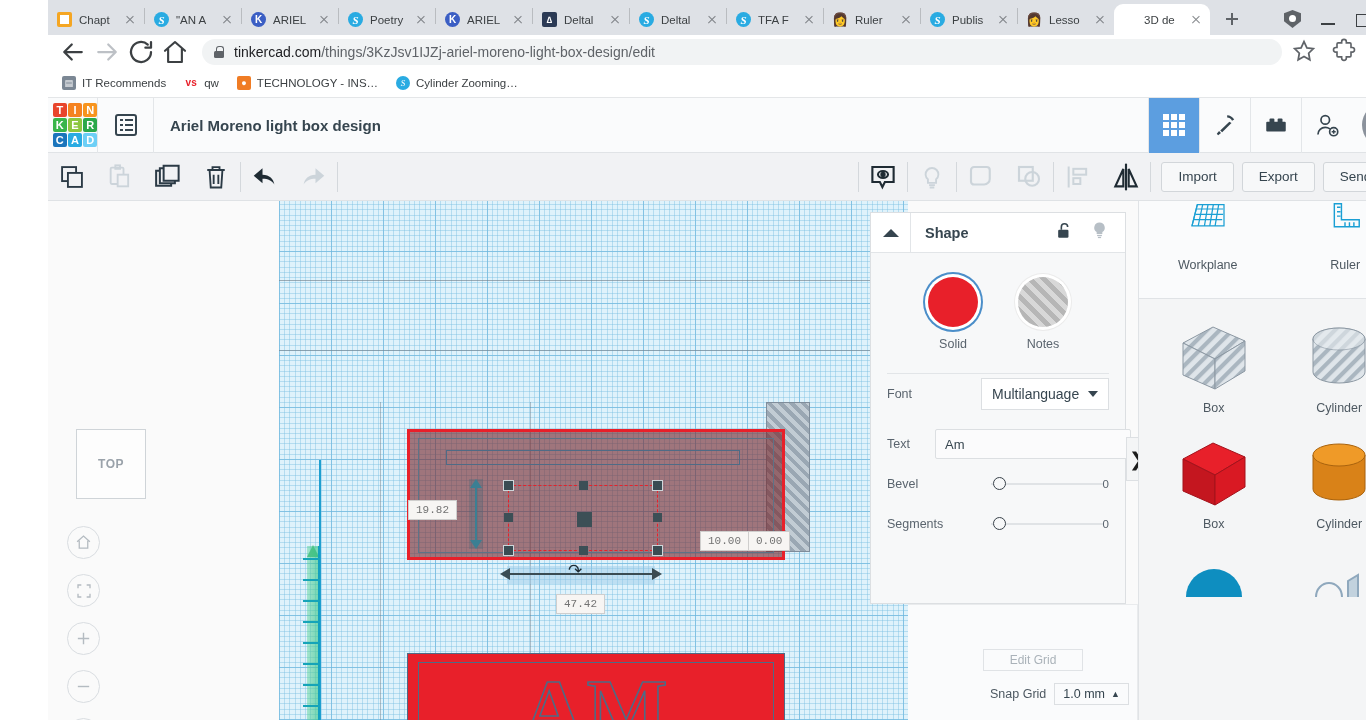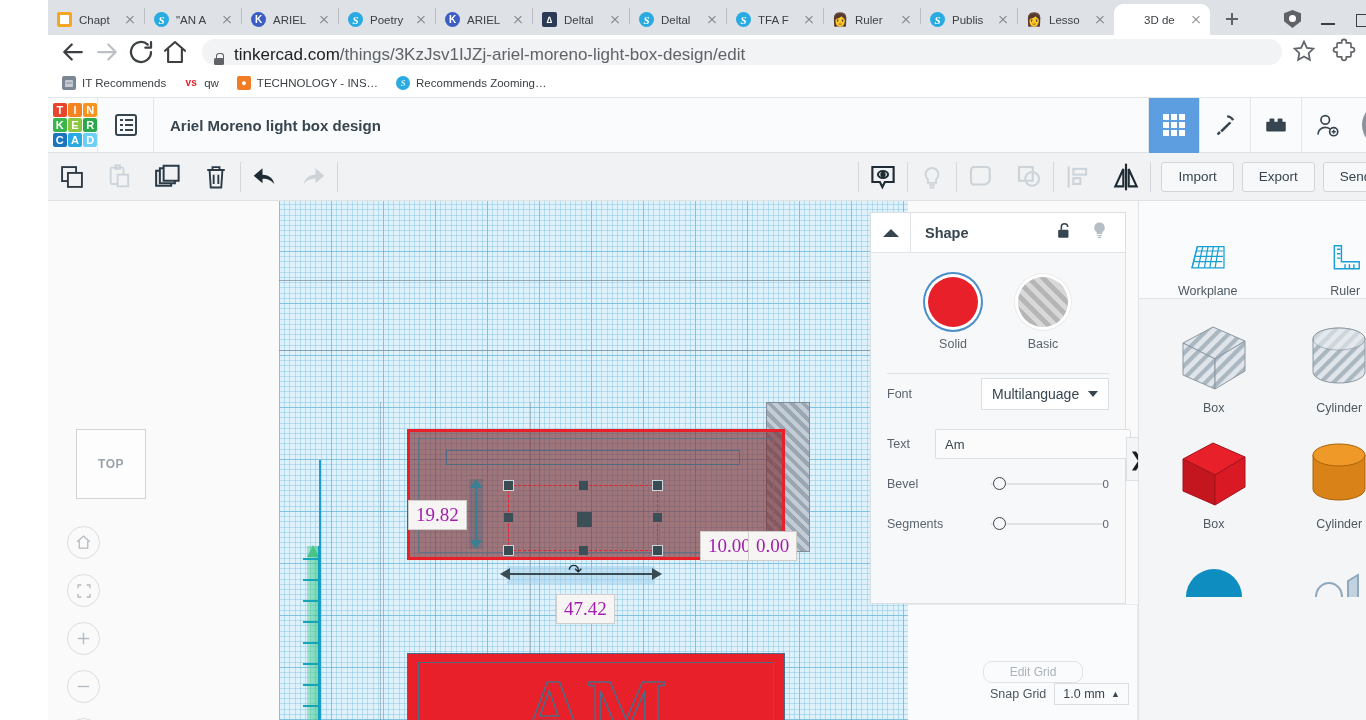--- a/index.html
+++ b/index.html
@@ -60,22 +60,22 @@
   .wc-max:after { content:""; position:absolute; left:4px; top:4px; width:11px; height:11px;
                   border:1.5px solid #3c4043; }
   .wc-close:before, .wc-close:after { content:""; position:absolute; left:2px; top:9.3px;
                   width:16px; height:1.5px; background:#3c4043; }
   .wc-close:before { transform:rotate(45deg);} .wc-close:after{transform:rotate(-45deg);}
 
   .browser-nav { position:absolute; top:35px; left:0; width:1366px; height:33px;
                  background:#fff; display:flex; align-items:center; padding:0 10px; }
   .navbtn { width:30px; height:30px; position:relative; flex:none; margin-right:4px;}
   .omnibox { flex:1; height:26px; background:#f1f3f4; border-radius:13px;
-             display:flex; align-items:flex-end; padding:0 12px; margin:0 8px;
-             font-size:17px; color:#5f6368; }
+             display:flex; align-items:center; padding:0 12px; margin:0 8px;
+             font-size:14px; color:#5f6368; }
   .omnibox .host { color:#202124; }
   .lockicon { width:10px; height:12px; margin-right:10px; position:relative; flex:none; }
   .lockicon:before { content:""; position:absolute; left:0; bottom:0; width:10px; height:7px;
                      background:#5f6368; border-radius:1.5px; }
   .lockicon:after { content:""; position:absolute; left:2.2px; top:0; width:5.6px; height:6px;
                     border:1.6px solid #5f6368; border-bottom:none; border-radius:3px 3px 0 0;}
   .navright { display:flex; align-items:center; gap:6px; }
 
   .bookmarks { position:absolute; top:68px; left:0; width:1366px; height:30px;
                background:#fff; display:flex; align-items:center; padding:0 14px;
@@ -143,22 +143,22 @@
               border:1px solid #cfd4d8; background:#fdfdfd; display:flex;
               align-items:center; justify-content:center; font-size:12px;
               font-weight:bold; color:#9aa2aa; letter-spacing:.5px; }
   .navbtns { position:absolute; left:19px; top:325px; display:flex; flex-direction:column;
              gap:15px; }
   .navcircle { width:33px; height:33px; border-radius:50%; border:1px solid #d9dde1;
                display:flex; align-items:center; justify-content:center; color:#b4bbc1;
                background:transparent; }
 
   .dim-label { position:absolute; background:#f7f5f3; border:1px solid #cfcecd;
-               font-size:19px; color:#a21caf; padding:3px 7px;
-               font-family:Liberation Serif, serif; white-space:nowrap; }
+               font-size:11px; color:#737373; padding:3px 7px;
+               font-family:Liberation Mono, monospace; white-space:nowrap; }
 
   .obj-sel { position:absolute; left:359px; top:228px; width:378px; height:131px;
              background:rgba(120,40,45,.62); border:3px solid #e8202a; }
   .obj-inner { position:absolute; left:8px; top:6px; right:8px; bottom:4px;
                border:1px solid #5d7387; }
   .obj-bar { position:absolute; left:36px; top:18px; width:294px; height:15px;
              border:1px solid #4e6b86; }
   .sel-box { position:absolute; left:98px; top:53px; width:150px; height:66px;
              border:1.4px dashed #e8202a; }
   .handle { position:absolute; width:11px; height:11px; background:#3a4c53;
@@ -249,21 +249,21 @@
   .panel-arrow { position:absolute; left:1078px; top:437px; width:22px; height:44px;
                  background:#f4f5f6; border:1px solid #dde0e3; display:flex;
                  align-items:center; justify-content:center; font-size:19px; color:#1c1c1c; }
 
   
   .sidebar { position:absolute; left:1090px; top:201px; width:276px; height:519px;
              background:#f4f5f6; border-left:1px solid #e0e3e6; }
   .sb-tools { height:98px; display:flex; border-bottom:1px solid #e0e3e6;
               background:#fafbfc; }
   .sb-tool { flex:1; display:flex; flex-direction:column; align-items:center;
-             justify-content:flex-end; gap:9px; }
+             justify-content:flex-start; gap:25px; }
   .sb-tool-label { font-size:12.5px; color:#4d5861; }
   .sb-select { margin:12px 10px 0 10px; height:56px; background:#fafbfc;
                border:1px solid #e0e3e6; border-radius:3px; padding:7px 12px;
                position:relative; }
   .sb-sel-sub { font-size:11.5px; color:#6b757e; }
   .sb-sel-main { font-size:15.5px; color:#2d3943; margin-top:2px; }
   .sb-sel-caret { position:absolute; right:13px; top:24px; width:0;height:0;
                   border-left:6px solid transparent;border-right:6px solid transparent;
                   border-top:8px solid #111; }
   .shapes-grid { display:grid; grid-template-columns:1fr 1fr; padding:14px 12px;
@@ -437,21 +437,21 @@
     <div class="bm">
       <span class="bm-ico" style="background:transparent;color:#e8202a;font-weight:bold;font-size:10px">vs</span>
       <span>qw</span>
     </div>
     <div class="bm">
       <span class="bm-ico" style="background:#f07c24">●</span>
       <span>TECHNOLOGY - INS…</span>
     </div>
     <div class="bm">
       <span class="bm-ico" style="background:#29abe2;border-radius:50%;font-family:'Liberation Serif',serif;font-style:italic">S</span>
-      <span>Recommends Zooming…</span>
+      <span>Cylinder Zooming…</span>
     </div>
   </div>
 
   <div class="tc-header">
     <div class="tc-logo" id="tc-logo">
         <span style="background: rgb(232, 69, 44);">T</span>
         <span style="background: rgb(245, 130, 32);">I</span>
         <span style="background: rgb(247, 148, 30);">N</span>
         <span style="background: rgb(57, 181, 74);">K</span>
         <span style="background: rgb(140, 198, 63);">E</span>
@@ -715,21 +715,21 @@
       </div>
     </div>
     <div class="insp-body">
       <div class="swatch-row">
         <div class="swatch">
           <div class="sw-circle sw-solid"></div>
           <div class="sw-label">Solid</div>
         </div>
         <div class="swatch">
           <div class="sw-circle sw-hole"></div>
-          <div class="sw-label">Basic</div>
+          <div class="sw-label">Notes</div>
         </div>
       </div>
       <div class="insp-divider"></div>
 
       <div class="field">
         <div class="field-label">Font</div>
         <div class="sel-wrap">
           <span>Multilanguage</span>
           <span class="sel-caret"></span>
         </div>
@@ -831,21 +831,21 @@
           <path d="M12 32c0-8 6-14 13-14s13 6 13 14"></path>
             <path d="M44 32V16l10-6v22" fill="#c2d2de"></path>
           </svg>
       </div>
     </div>
 
     <div class="sb-scroll"></div>
   </div>
 
   <div class="bottombar">
-    <div class="edit-grid-btn" style="position:absolute;left:75px;top:56px;border-radius:9px;">Edit Grid</div>
+    <div class="edit-grid-btn" style="position:absolute;left:75px;top:44px;">Edit Grid</div>
     <div class="snap-row" style="position:absolute;left:82px;top:70px;">
       <span>Snap Grid</span>
       <span class="snap-val">
         <span>1.0 mm</span>
         <span style="font-size:9px">▲</span>
       </span>
     </div>
   </div>
 
 </div>

